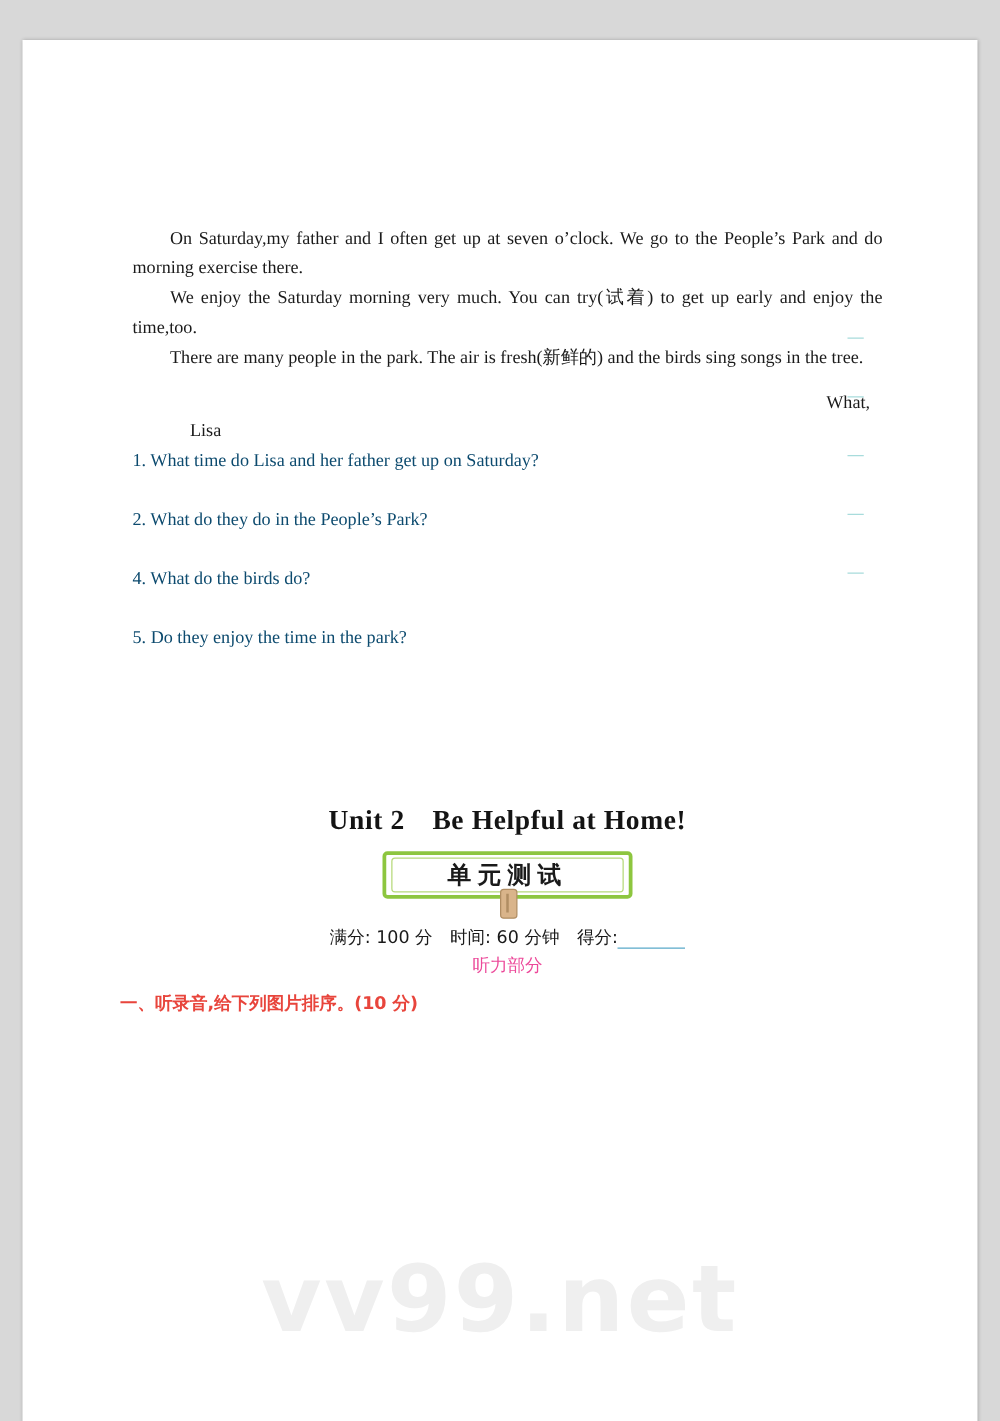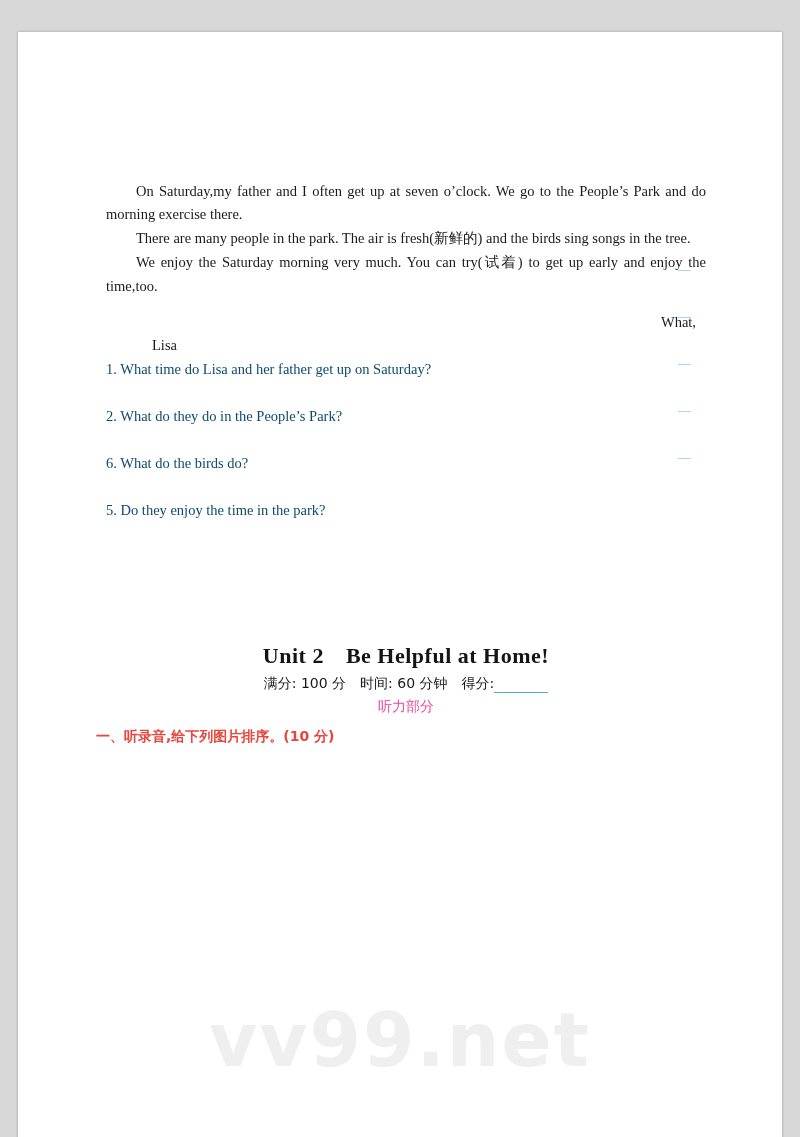--- a/index.html
+++ b/index.html
@@ -203,38 +203,44 @@
     <div class="d"></div>
     <div class="d"></div>
     <div class="d"></div>
     <div class="d"></div>
   </div>
 
   <div class="content">
 
     <p class="para"><span class="indent"></span><span>On Saturday,my father and I often get up at seven o’clock. We go to the People’s Park and do morning exercise there.</span></p>
 
+    <p class="para"><span class="indent"></span><span>We enjoy the Saturday morning very much. You can try(试着) to get up early and enjoy the time,too.</span></p>
+
     <p class="para"><span class="indent"></span><span>There are many people in the park. The air is fresh(新鲜的) and the birds sing songs in the tree.</span></p>
-
-    <p class="para"><span class="indent"></span><span>We enjoy the Saturday morning very much. You can try(试着) to get up early and enjoy the time,too.</span></p>
 
     <div class="signoff">What,</div>
     <div class="signature">Lisa</div>
 
     <div class="questions">
       <div class="q-item">1. What time do Lisa and her father get up on Saturday?</div>
       <div class="q-item">2. What do they do in the People’s Park?</div>
-      <div class="q-item">6. What do the birds do?</div>
+      <div class="q-item">4. What do the birds do?</div>
       <div class="q-item">5. Do they enjoy the time in the park?</div>
     </div>
 
     <div class="unit-title">
       <span>Unit 2</span><span class="gap"></span><span>Be Helpful at Home!</span>
     </div>
 
+    <div class="badge-wrap">
+      <div class="badge"></div>
+      <div class="badge-inner"></div>
+      <div class="badge-text">单元测试</div>
+      <div class="clip"></div>
+    </div>
 
     <div class="scoreline">
       <span>满分: 100 分</span><span class="sp"></span><span>时间: 60 分钟</span><span class="sp"></span><span>得分:</span><span class="score-blank"></span>
     </div>
 
     <div class="section-label">听力部分</div>
 
     <div class="ex-heading">一、听录音,给下列图片排序。(10 分)</div>
 
   </div>

